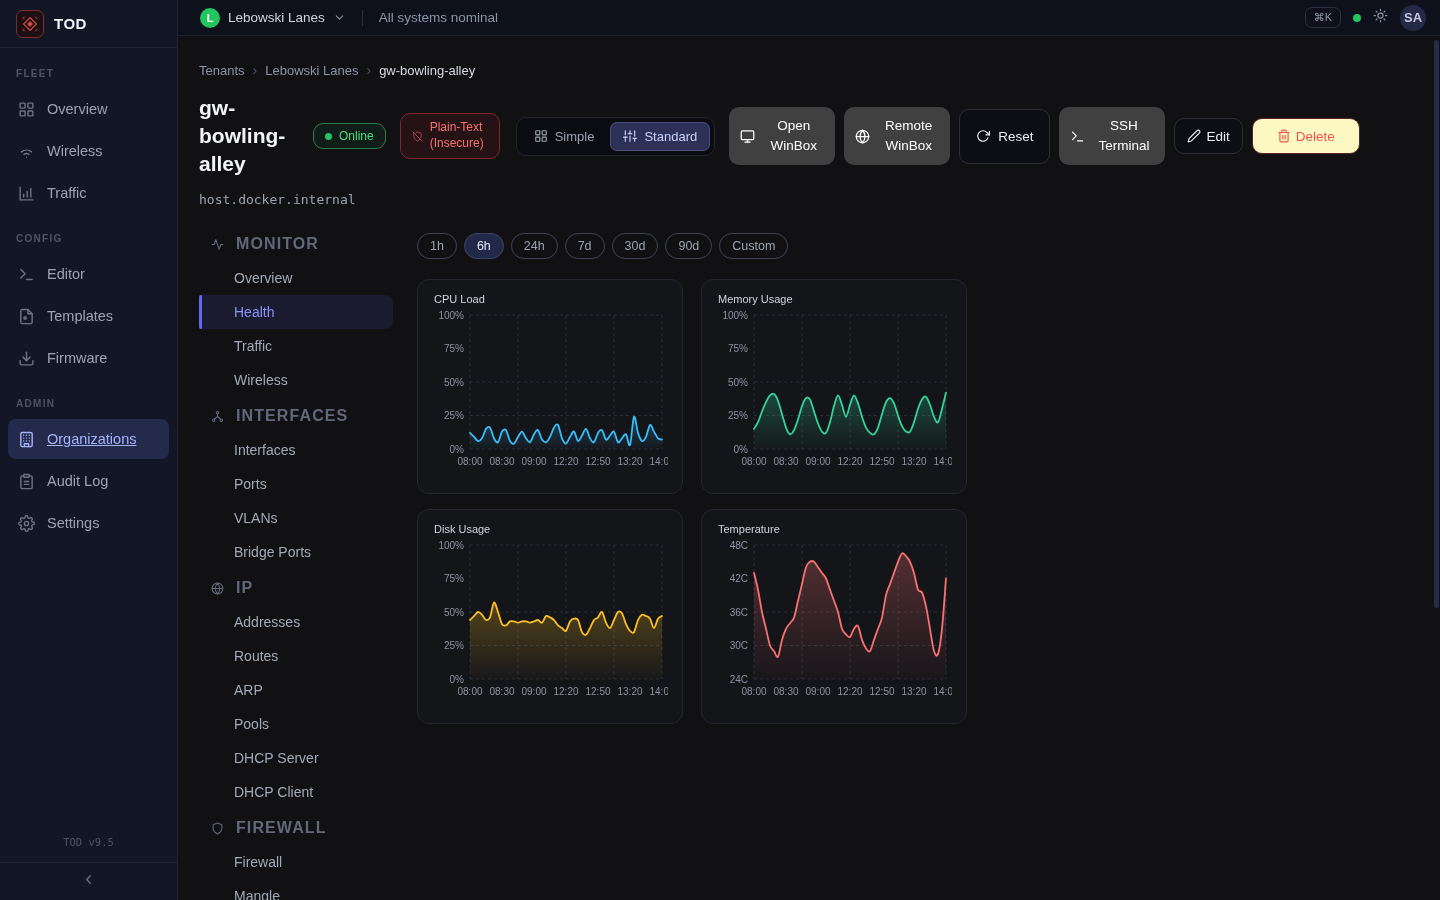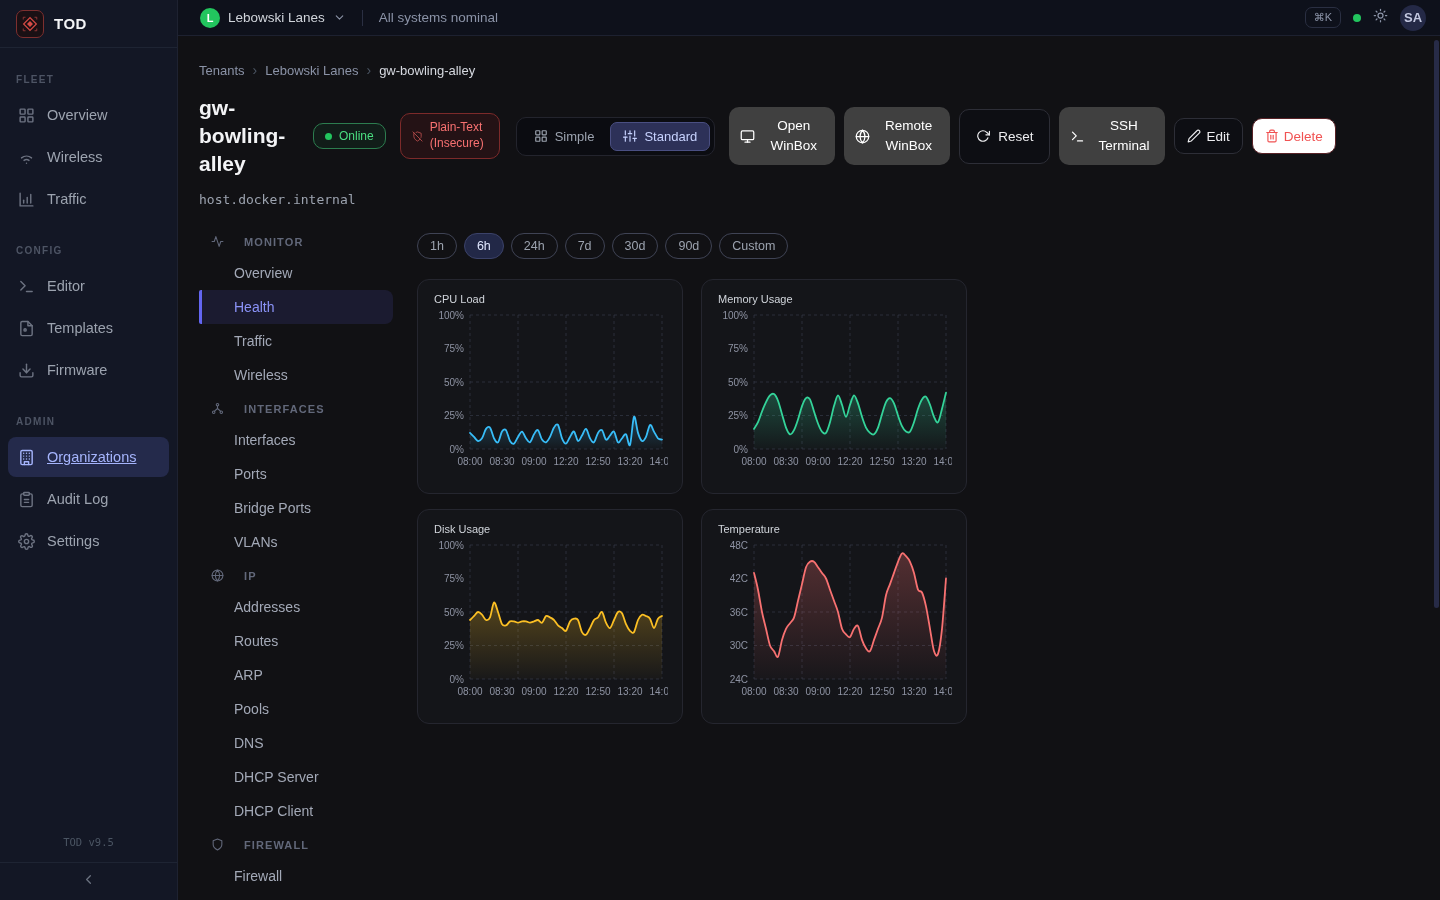--- a/index.html
+++ b/index.html
@@ -8,21 +8,21 @@
 
   
   .sidebar { position:absolute; left:0; top:0; width:178px; height:900px;
     background:#131725; border-right:1px solid #1e2231; z-index:5; }
   .sidebar-header { height:48px; display:flex; align-items:center; gap:10px;
     padding:8px 16px; border-bottom:1px solid #1e2433; }
   .logo-box { width:28px; height:28px; border-radius:7px; background:#1a1014;
     border:1px solid #7d2f2f; display:flex; align-items:center; justify-content:center; }
   .app-name { font-size:15px; font-weight:bold; letter-spacing:.5px; color:#f3f4f6; }
   .side-section-label { font-size:10px; letter-spacing:1.3px; color:#4d5464;
-    font-weight:bold; padding:0 16px; margin:26px 0 10px; }
+    font-weight:bold; padding:0 16px; margin:20px 0 10px; }
   .side-item { display:flex; align-items:center; gap:12px; height:40px; margin:2px 8px;
     padding:0 10px; border-radius:8px; color:#9ca3af; font-size:14.5px; cursor:pointer; }
   .side-item .ic { color:#6d7382; display:flex; }
   .side-item.active { background:#242a4b; color:#a5b4fc;text-decoration:underline; }
   .side-item.active .ic { color:#a5b4fc; }
   .sidebar-footer { position:absolute; bottom:0; left:0; right:0; }
   .version { text-align:center; font-family:"DejaVu Sans Mono", monospace;
     font-size:10.5px; color:#4b5563; padding-bottom:14px; }
   .collapse-row { border-top:1px solid #1e2433; height:38px; display:flex;
     align-items:center; justify-content:center; color:#6b7280; cursor:pointer; }
@@ -70,29 +70,29 @@
   .mode-opt.active { background:#2d3158; border-color:#4a4f82; color:#c7d2fe; }
 
   .actions { display:flex; align-items:center; gap:9px; }
   .btn { display:flex; align-items:center; justify-content:center; gap:8px; border-radius:10px;
     font-size:13.5px; cursor:pointer; border:1px solid transparent; }
   .btn .ic { display:flex; }
   .btn-primary { background:#404040; color:#fff; width:106px; height:58px; }
   .btn-primary .lbl { max-width:62px; text-align:center; line-height:1.45; }
   .btn-ghost { background:#0d0e13; border-color:#2d2e37; color:#ededf0; height:55px; padding:0 16px; }
   .btn-ghost-sm { background:#0d0e13; border-color:#2d2e37; color:#ededf0; height:36px; padding:0 12px; gap:5px; }
-  .btn-danger { background:#ffffff; border-color:#582226; color:#f05252; height:36px; padding:0 12px; gap:5px; }
+  .btn-danger { background:#fef9c3; border-color:#582226; color:#f05252; height:36px; padding:0 24px; gap:5px; }
 
   .host-line { font-family:"DejaVu Sans Mono", monospace; font-size:13px; color:#9ca3af; margin-top:14px; }
 
   .content-row { display:flex; margin-top:18px; }
 
   
   .subnav { width:194px; flex:none; margin-right:24px; }
-  .subnav-header { display:flex; align-items:center; gap:20px; color:#62687a; font-size:11px;
+  .subnav-header { display:flex; align-items:center; gap:12px; color:#62687a; font-size:16px;
     letter-spacing:1.1px; font-weight:bold; padding:10px 0 8px 12px; }
   .subnav-header .ic { display:flex; color:#62687a; }
   .subnav-item { height:34px; display:flex; align-items:center; padding-left:32px; font-size:14px;
     color:#a3a9b7; cursor:pointer; border-radius:8px; border-left:3px solid transparent; }
   .subnav-item.active { background:rgba(99,102,241,.13); color:#8b93f8; border-left-color:#6366f1;
     border-top-left-radius:2px; border-bottom-left-radius:2px; }
 
   
   .charts-col { flex:none; }
   .time-pills { display:flex; gap:7px; margin:8px 0 20px; }
@@ -395,37 +395,36 @@
               <circle cx="12" cy="5" r="2.3"></circle>
               <circle cx="5" cy="19" r="2.3"></circle>
               <circle cx="19" cy="19" r="2.3"></circle>
               <path d="M12 7.3V12m0 0-5.5 5M12 12l5.5 5"></path>
             </svg>
           </span>
           <span>INTERFACES</span>
         </div>
         <div class="subnav-item">Interfaces</div>
         <div class="subnav-item">Ports</div>
+        <div class="subnav-item">VLANs</div>
         <div class="subnav-item">Bridge Ports</div>
-        <div class="subnav-item">VLANs</div>
         <div class="subnav-header">
           <span class="ic">
             <svg width="13" height="13" viewBox="0 0 24 24" fill="none" stroke="currentColor" stroke-width="2" stroke-linecap="round" stroke-linejoin="round">
               <circle cx="12" cy="12" r="10"></circle>
               <line x1="2" y1="12" x2="22" y2="12"></line>
               <path d="M12 2a15.3 15.3 0 0 1 4 10 15.3 15.3 0 0 1-4 10 15.3 15.3 0 0 1-4-10 15.3 15.3 0 0 1 4-10z"></path>
             </svg>
           </span>
           <span>IP</span>
         </div>
         <div class="subnav-item">Addresses</div>
         <div class="subnav-item">Routes</div>
         <div class="subnav-item">ARP</div>
         <div class="subnav-item">Pools</div>
-        <div class="subnav-item">DNS</div>
         <div class="subnav-item">DHCP Server</div>
         <div class="subnav-item">DHCP Client</div>
         <div class="subnav-header">
           <span class="ic">
             <svg width="13" height="13" viewBox="0 0 24 24" fill="none" stroke="currentColor" stroke-width="2" stroke-linecap="round" stroke-linejoin="round">
               <path d="M12 22s8-4 8-10V5l-8-3-8 3v7c0 6 8 10 8 10z"></path>
             </svg>
           </span>
           <span>FIREWALL</span>
         </div>

